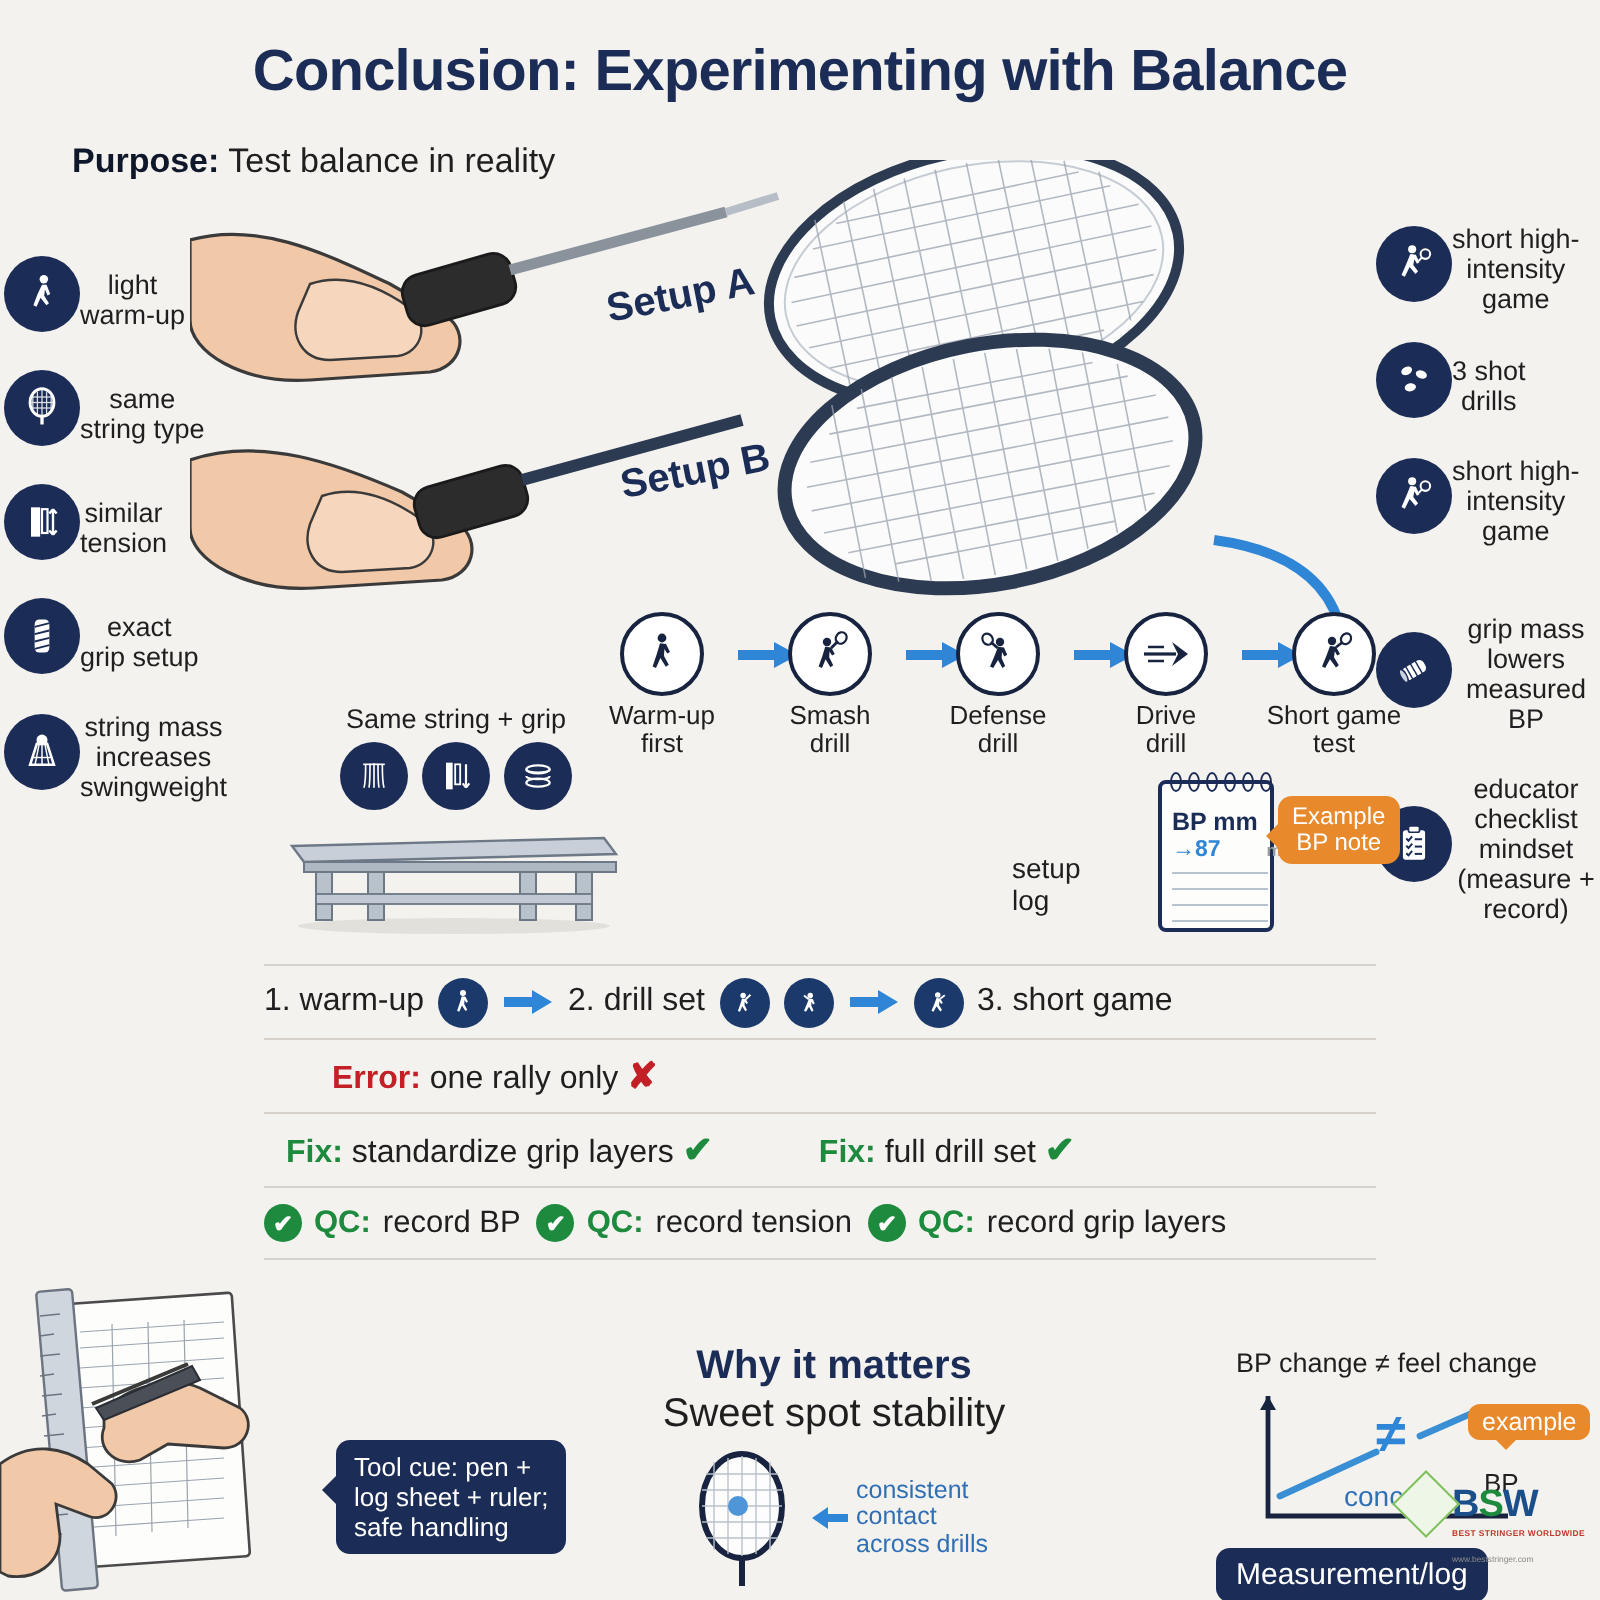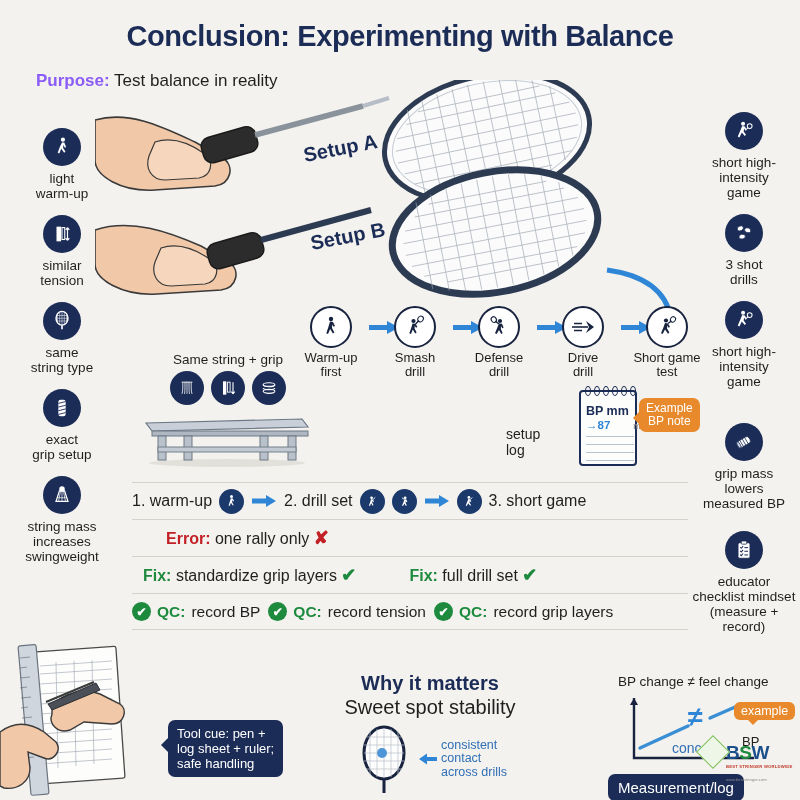--- a/index.html
+++ b/index.html
@@ -17,29 +17,29 @@
   .title {
     position: absolute; top: 20px; left: 0; width: 800px;
     text-align: center;
     font-size: 29px; font-weight: bold; letter-spacing: -0.4px;
     color: #1b2c56;
   }
   .purpose {
     position: absolute; top: 71px; left: 36px;
     font-size: 17px; color: #1f1f1f;
   }
-  .purpose b { color: #8b5cf6; }
+  .purpose b { color: #0f172a; }
 
   
   .rail { position: absolute; width: 120px; }
   .rail.left { left: 2px; top: 128px; }
   .rail.right { right: 0px; top: 112px; width: 112px; }
   .rail-item {
     width: 100%;
-    display: flex; flex-direction: column; align-items: center;
+    display: flex; flex-direction: row; align-items: center;
     margin-bottom: 14px;
   }
   .badge {
     width: 38px; height: 38px; border-radius: 50%;
     background: #1b2c56;
     display: flex; align-items: center; justify-content: center;
     color: #ffffff;
     margin-bottom: 5px;
     flex: none;
   }
@@ -135,21 +135,21 @@
   .qc { display:flex; align-items:center; gap:6px; font-size:15.5px; color:#1f1f1f; }
   .qc b { color:#1d8a3e; }
   .qcdot {
     width:19px; height:19px; border-radius:50%; background:#1d8a3e;
     display:flex; align-items:center; justify-content:center;
     color:#fff; font-size:12px; font-weight:bold; flex:none;
   }
   .spacer { width: 26px; }
 
   
-  .why { position: absolute; left: 305px; top: 672px; width: 250px; text-align:center; }
+  .why { position: absolute; left: 292px; top: 672px; width: 250px; text-align:center; }
   .why-h { font-size: 20px; font-weight: bold; color:#1b2c56; }
   .why-s { font-size: 20px; color:#1f1f1f; margin-top:1px; }
   .why-body { display:flex; align-items:center; justify-content:center; gap:4px; margin-top:4px; }
   .why-note { font-size:12.5px; line-height:13.5px; color:#2f6fb5; text-align:left; white-space:pre-line; }
 
   
   .toolcue {
     position: absolute; left: 168px; top: 720px;
     background:#1b2c56; color:#fff; border-radius:7px;
     padding:6px 9px; font-size:13px; line-height:15px;
@@ -288,47 +288,47 @@
           <circle cx="13" cy="4" r="2.3"></circle>
           <path d="M12 7 L14.5 7 L16.5 12 L15 12.8 L13.6 9.6 L13.2 13 L15.8 17 L14.4 18.2 L11.2 14 L9 19 L7.3 18.2 L9.6 12 Z"></path>
         </svg>
       </span>
       <span class="rail-label">light
 warm-up</span>
     </div>
     <div class="rail-item">
       <span class="badge">
         <svg width="22" height="22" viewBox="0 0 24 24">
-          <rect x="6" y="4" width="5" height="16" fill="#fff"></rect>
-          <rect x="12" y="5" width="3" height="13" fill="none" stroke="#fff" stroke-width="1.2"></rect>
-          <path d="M18 5 L18 19 M18 5 l-2 2.4 M18 5 l2 2.4 M18 19 l-2 -2.4 M18 19 l2 -2.4" stroke="#fff" stroke-width="1.3" fill="none"></path>
-        </svg>
-      </span>
-      <span class="rail-label">similar
-tension</span>
-    </div>
-    <div class="rail-item">
-      <span class="badge">
-        <svg width="22" height="22" viewBox="0 0 24 24">
           <ellipse cx="12" cy="9" rx="6.5" ry="7.5" fill="none" stroke="#fff" stroke-width="1.6"></ellipse>
           <g stroke="#fff" stroke-width="0.7" opacity="0.85">
             <line x1="7" y1="5" x2="7" y2="14"></line>
               <line x1="9.5" y1="3" x2="9.5" y2="15.6"></line>
             <line x1="12" y1="2" x2="12" y2="16.3"></line>
               <line x1="14.5" y1="3" x2="14.5" y2="15.6"></line>
             <line x1="17" y1="5" x2="17" y2="14"></line>
             <line x1="6" y1="6" x2="18" y2="6"></line>
               <line x1="5.6" y1="9" x2="18.4" y2="9"></line>
             <line x1="6" y1="12" x2="18" y2="12"></line>
           </g>
           <path d="M12 16.5 L12 21" stroke="#fff" stroke-width="1.8"></path>
         </svg>
       </span>
       <span class="rail-label">same
 string type</span>
+    </div>
+    <div class="rail-item">
+      <span class="badge">
+        <svg width="22" height="22" viewBox="0 0 24 24">
+          <rect x="6" y="4" width="5" height="16" fill="#fff"></rect>
+          <rect x="12" y="5" width="3" height="13" fill="none" stroke="#fff" stroke-width="1.2"></rect>
+          <path d="M18 5 L18 19 M18 5 l-2 2.4 M18 5 l2 2.4 M18 19 l-2 -2.4 M18 19 l2 -2.4" stroke="#fff" stroke-width="1.3" fill="none"></path>
+        </svg>
+      </span>
+      <span class="rail-label">similar
+tension</span>
     </div>
     <div class="rail-item">
       <span class="badge">
         <svg width="22" height="22" viewBox="0 0 24 24">
           <rect x="8" y="3" width="8" height="18" rx="2.5" fill="#fff"></rect>
           <g stroke="#1b2c56" stroke-width="1">
             <line x1="8" y1="7" x2="16" y2="5"></line>
               <line x1="8" y1="11" x2="16" y2="9"></line>
             <line x1="8" y1="15" x2="16" y2="13"></line>
               <line x1="8" y1="19" x2="16" y2="17"></line>

